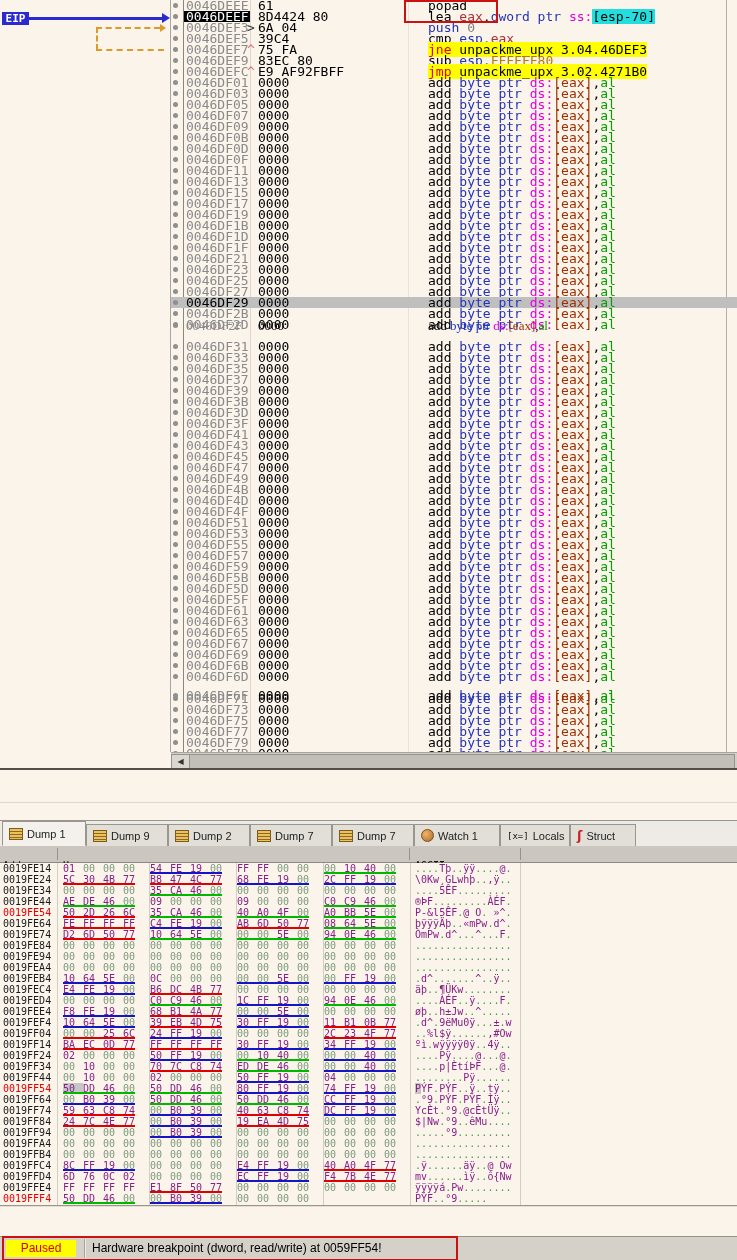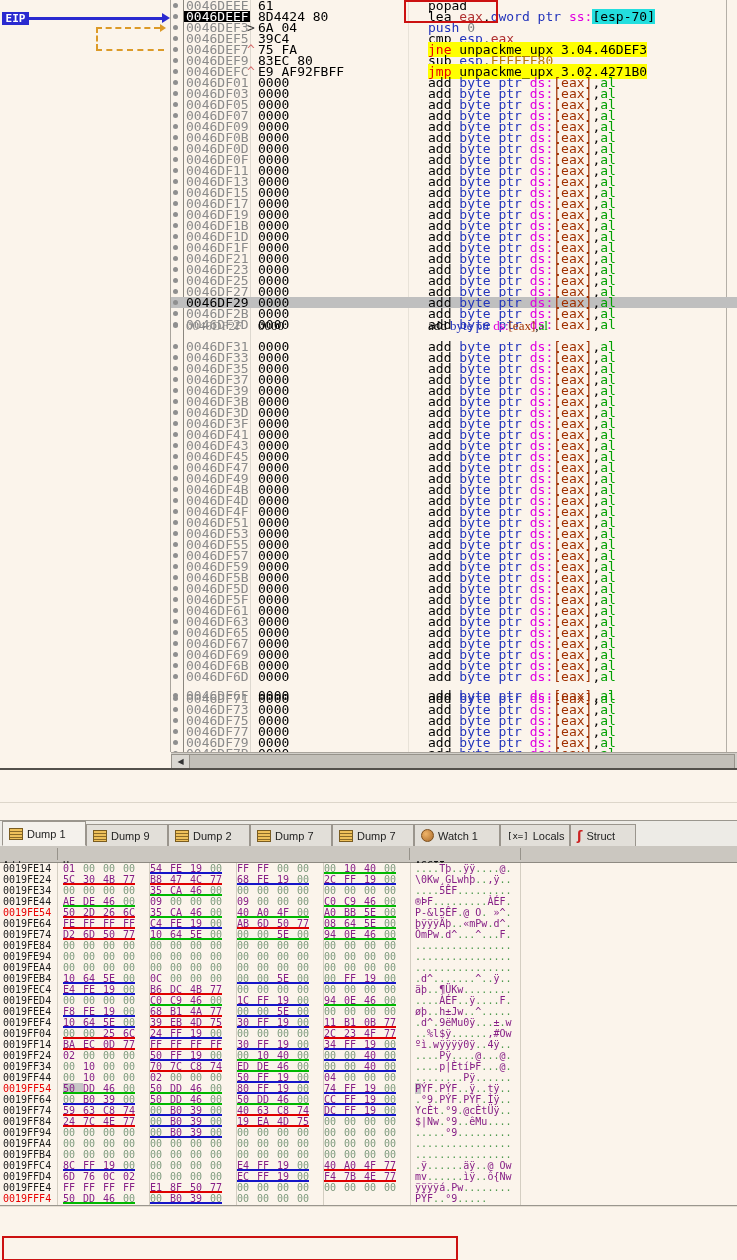--- a/index.html
+++ b/index.html
@@ -288,14 +288,19 @@
       <div class="xrow" style="top: 275px;"><span class="xaddr">0019FFA4</span><span class="grp" style="left: 63px;"><span class="byte bz" style="left: 0px;">00</span><span class="byte bz" style="left: 20px;">00</span><span class="byte bz" style="left: 40px;">00</span><span class="byte bz" style="left: 60px;">00</span></span><span class="grp" style="left: 150px;"><span class="byte bz" style="left: 0px;">00</span><span class="byte bz" style="left: 20px;">00</span><span class="byte bz" style="left: 40px;">00</span><span class="byte bz" style="left: 60px;">00</span></span><span class="grp" style="left: 237px;"><span class="byte bz" style="left: 0px;">00</span><span class="byte bz" style="left: 20px;">00</span><span class="byte bz" style="left: 40px;">00</span><span class="byte bz" style="left: 60px;">00</span></span><span class="grp" style="left: 324px;"><span class="byte bz" style="left: 0px;">00</span><span class="byte bz" style="left: 20px;">00</span><span class="byte bz" style="left: 40px;">00</span><span class="byte bz" style="left: 60px;">00</span></span><span class="xascii"><span class="adot">.</span><span class="adot">.</span><span class="adot">.</span><span class="adot">.</span><span class="adot">.</span><span class="adot">.</span><span class="adot">.</span><span class="adot">.</span><span class="adot">.</span><span class="adot">.</span><span class="adot">.</span><span class="adot">.</span><span class="adot">.</span><span class="adot">.</span><span class="adot">.</span><span class="adot">.</span></span></div>
       <div class="xrow" style="top: 286px;"><span class="xaddr">0019FFB4</span><span class="grp" style="left: 63px;"><span class="byte bz" style="left: 0px;">00</span><span class="byte bz" style="left: 20px;">00</span><span class="byte bz" style="left: 40px;">00</span><span class="byte bz" style="left: 60px;">00</span></span><span class="grp" style="left: 150px;"><span class="byte bz" style="left: 0px;">00</span><span class="byte bz" style="left: 20px;">00</span><span class="byte bz" style="left: 40px;">00</span><span class="byte bz" style="left: 60px;">00</span></span><span class="grp" style="left: 237px;"><span class="byte bz" style="left: 0px;">00</span><span class="byte bz" style="left: 20px;">00</span><span class="byte bz" style="left: 40px;">00</span><span class="byte bz" style="left: 60px;">00</span></span><span class="grp" style="left: 324px;"><span class="byte bz" style="left: 0px;">00</span><span class="byte bz" style="left: 20px;">00</span><span class="byte bz" style="left: 40px;">00</span><span class="byte bz" style="left: 60px;">00</span></span><span class="xascii"><span class="adot">.</span><span class="adot">.</span><span class="adot">.</span><span class="adot">.</span><span class="adot">.</span><span class="adot">.</span><span class="adot">.</span><span class="adot">.</span><span class="adot">.</span><span class="adot">.</span><span class="adot">.</span><span class="adot">.</span><span class="adot">.</span><span class="adot">.</span><span class="adot">.</span><span class="adot">.</span></span></div>
       <div class="xrow" style="top: 297px;"><span class="xaddr">0019FFC4</span><span class="grp" style="left: 63px;"><span class="byte bnz" style="left: 0px;">8C</span><span class="byte bnz" style="left: 20px;">FF</span><span class="byte bnz" style="left: 40px;">19</span><span class="byte bz" style="left: 60px;">00</span><span class="ul" style="border-bottom-color: rgb(21, 21, 200);"></span></span><span class="grp" style="left: 150px;"><span class="byte bz" style="left: 0px;">00</span><span class="byte bz" style="left: 20px;">00</span><span class="byte bz" style="left: 40px;">00</span><span class="byte bz" style="left: 60px;">00</span></span><span class="grp" style="left: 237px;"><span class="byte bnz" style="left: 0px;">E4</span><span class="byte bnz" style="left: 20px;">FF</span><span class="byte bnz" style="left: 40px;">19</span><span class="byte bz" style="left: 60px;">00</span><span class="ul" style="border-bottom-color: rgb(21, 21, 200);"></span></span><span class="grp" style="left: 324px;"><span class="byte bnz" style="left: 0px;">40</span><span class="byte bnz" style="left: 20px;">A0</span><span class="byte bnz" style="left: 40px;">4F</span><span class="byte bnz" style="left: 60px;">77</span><span class="ul" style="border-bottom-color: rgb(224, 0, 0);"></span></span><span class="xascii"><span class="adot">.</span><span class="ach">ÿ</span><span class="adot">.</span><span class="adot">.</span><span class="adot">.</span><span class="adot">.</span><span class="adot">.</span><span class="adot">.</span><span class="ach">ä</span><span class="ach">ÿ</span><span class="adot">.</span><span class="adot">.</span><span class="ach">@</span><span class="ach"> </span><span class="ach">O</span><span class="ach">w</span></span></div>
       <div class="xrow" style="top: 308px;"><span class="xaddr">0019FFD4</span><span class="grp" style="left: 63px;"><span class="byte bnz" style="left: 0px;">6D</span><span class="byte bnz" style="left: 20px;">76</span><span class="byte bnz" style="left: 40px;">0C</span><span class="byte bnz" style="left: 60px;">02</span></span><span class="grp" style="left: 150px;"><span class="byte bz" style="left: 0px;">00</span><span class="byte bz" style="left: 20px;">00</span><span class="byte bz" style="left: 40px;">00</span><span class="byte bz" style="left: 60px;">00</span></span><span class="grp" style="left: 237px;"><span class="byte bnz" style="left: 0px;">EC</span><span class="byte bnz" style="left: 20px;">FF</span><span class="byte bnz" style="left: 40px;">19</span><span class="byte bz" style="left: 60px;">00</span><span class="ul" style="border-bottom-color: rgb(21, 21, 200);"></span></span><span class="grp" style="left: 324px;"><span class="byte bnz" style="left: 0px;">F4</span><span class="byte bnz" style="left: 20px;">7B</span><span class="byte bnz" style="left: 40px;">4E</span><span class="byte bnz" style="left: 60px;">77</span><span class="ul" style="border-bottom-color: rgb(224, 0, 0);"></span></span><span class="xascii"><span class="ach">m</span><span class="ach">v</span><span class="adot">.</span><span class="adot">.</span><span class="adot">.</span><span class="adot">.</span><span class="adot">.</span><span class="adot">.</span><span class="ach">ì</span><span class="ach">ÿ</span><span class="adot">.</span><span class="adot">.</span><span class="ach">ô</span><span class="ach">{</span><span class="ach">N</span><span class="ach">w</span></span></div>
       <div class="xrow" style="top: 319px;"><span class="xaddr">0019FFE4</span><span class="grp" style="left: 63px;"><span class="byte bnz" style="left: 0px;">FF</span><span class="byte bnz" style="left: 20px;">FF</span><span class="byte bnz" style="left: 40px;">FF</span><span class="byte bnz" style="left: 60px;">FF</span></span><span class="grp" style="left: 150px;"><span class="byte bnz" style="left: 0px;">E1</span><span class="byte bnz" style="left: 20px;">8F</span><span class="byte bnz" style="left: 40px;">50</span><span class="byte bnz" style="left: 60px;">77</span><span class="ul" style="border-bottom-color: rgb(224, 0, 0);"></span></span><span class="grp" style="left: 237px;"><span class="byte bz" style="left: 0px;">00</span><span class="byte bz" style="left: 20px;">00</span><span class="byte bz" style="left: 40px;">00</span><span class="byte bz" style="left: 60px;">00</span></span><span class="grp" style="left: 324px;"><span class="byte bz" style="left: 0px;">00</span><span class="byte bz" style="left: 20px;">00</span><span class="byte bz" style="left: 40px;">00</span><span class="byte bz" style="left: 60px;">00</span></span><span class="xascii"><span class="ach">ÿ</span><span class="ach">ÿ</span><span class="ach">ÿ</span><span class="ach">ÿ</span><span class="ach">á</span><span class="adot">.</span><span class="ach">P</span><span class="ach">w</span><span class="adot">.</span><span class="adot">.</span><span class="adot">.</span><span class="adot">.</span><span class="adot">.</span><span class="adot">.</span><span class="adot">.</span><span class="adot">.</span></span></div>
       <div class="xrow" style="top: 330px;"><span class="xaddr bp">0019FFF4</span><span class="grp" style="left: 63px;"><span class="byte bnz" style="left: 0px;">50</span><span class="byte bnz" style="left: 20px;">DD</span><span class="byte bnz" style="left: 40px;">46</span><span class="byte bz" style="left: 60px;">00</span><span class="ul" style="border-bottom-color: rgb(0, 184, 0);"></span></span><span class="grp" style="left: 150px;"><span class="byte bz" style="left: 0px;">00</span><span class="byte bnz" style="left: 20px;">B0</span><span class="byte bnz" style="left: 40px;">39</span><span class="byte bz" style="left: 60px;">00</span><span class="ul" style="border-bottom-color: rgb(21, 21, 200);"></span></span><span class="grp" style="left: 237px;"><span class="byte bz" style="left: 0px;">00</span><span class="byte bz" style="left: 20px;">00</span><span class="byte bz" style="left: 40px;">00</span><span class="byte bz" style="left: 60px;">00</span></span><span class="xascii"><span class="ach">P</span><span class="ach">Ý</span><span class="ach">F</span><span class="adot">.</span><span class="adot">.</span><span class="ach">°</span><span class="ach">9</span><span class="adot">.</span><span class="adot">.</span><span class="adot">.</span><span class="adot">.</span><span class="adot">.</span></span></div>
     </div>
   <div id="dump-border"></div>
   <div id="dump-border2"></div>
 
+  <div id="statusbar">
+    <div id="paused">Paused</div>
+    <div id="status-div"></div>
+    <div id="status-msg">Hardware breakpoint (dword, read/write) at 0059FF54!</div>
+  </div>
   <div id="annot-status" class="annot"></div>
 </div>
 
 </body></html>

